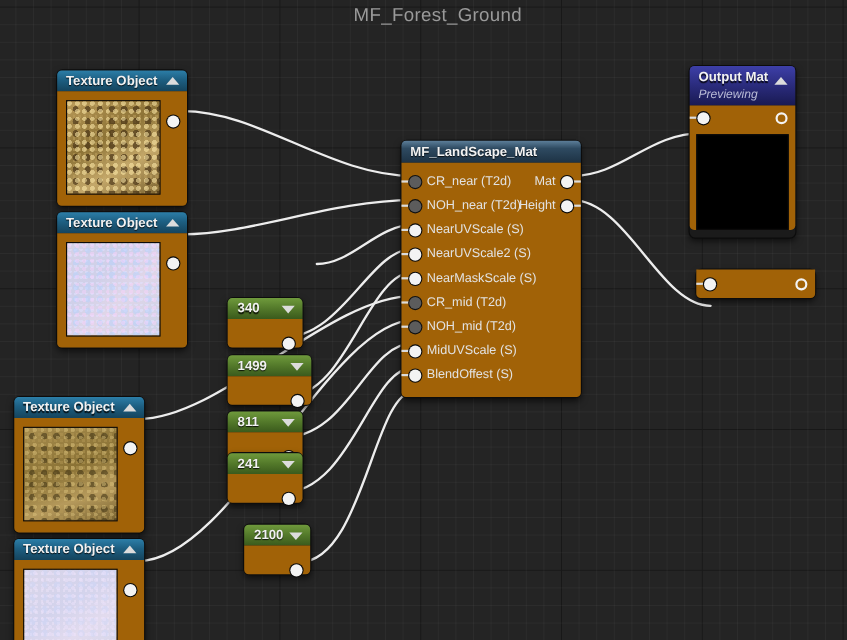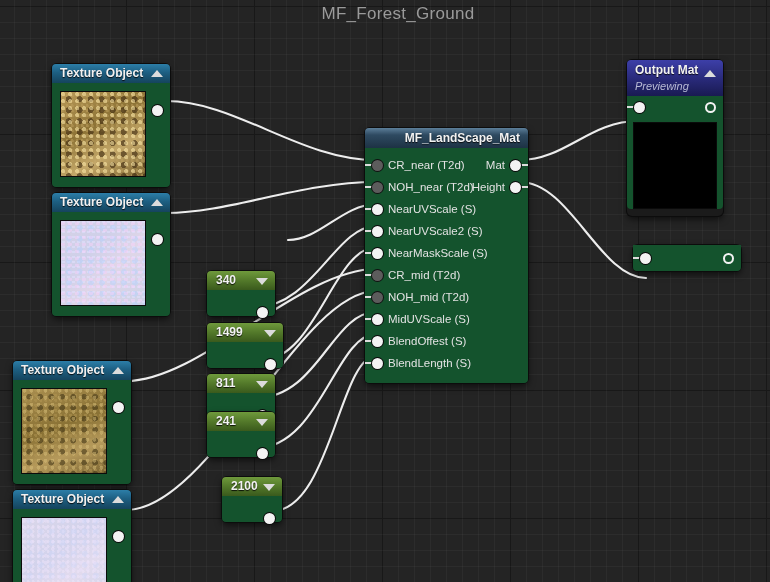--- a/index.html
+++ b/index.html
@@ -71,21 +71,21 @@
     padding: 0 8px;
     font-size: 12px;
     font-weight: bold;
     color: #f2f2f2;
     text-shadow: 0 1px 1px rgba(0,0,0,0.85);
     white-space: nowrap;
     overflow: hidden;
   }
   .node-body {
     position: relative;
-    background: #14532d;
+    background: #a16207;
     border-radius: 0 0 4px 4px;
     text-decoration: underline;
   }
   .caret {
     position: absolute;
     right: 7px;
     top: 50%;
     width: 0; height: 0;
     margin-top: -3px;
     border-left: 6px solid transparent;
@@ -146,21 +146,21 @@
     background: linear-gradient(180deg, #6f9a3c 0%, #53792a 50%, #3a5a1c 100%);
     text-align: left;
     padding-left: 9px;
     padding-right: 20px;
     font-weight: bold;
     font-size: 12px;
   }
   .const-body { height: 26px; }
 
   
-  .func-node { width: 163px; text-align: right; }
+  .func-node { width: 163px; }
   .func-node .node-head {
     background: linear-gradient(180deg, #5c7e99 0%, #2e4a61 35%, #1d3244 100%);
     height: 20px;
     line-height: 20px;
   }
   .func-body { padding: 6px 0 9px 0; }
   .pin-row {
     position: relative;
     height: 22px;
     line-height: 22px;
@@ -416,25 +416,20 @@
         <span class="pin filled left"></span>
         <span class="in-label">MidUVScale (S)</span>
       </div>
 
       <div class="pin-row">
         <span class="pin-stub left"></span>
         <span class="pin filled left"></span>
         <span class="in-label">BlendOffest (S)</span>
       </div>
 
-      <div class="pin-row">
-        <span class="pin-stub left"></span>
-        <span class="pin filled left"></span>
-        <span class="in-label">BlendLength (S)</span>
-      </div>
 
     </div>
   </div>
 
   <div class="node outmat-node" style="left:627px; top:60px;">
     <div class="node-head">
       <div>Output Mat</div>
       <div class="outmat-sub">Previewing</div>
       <span class="caret up" style="top:14px;"></span>
     </div>

